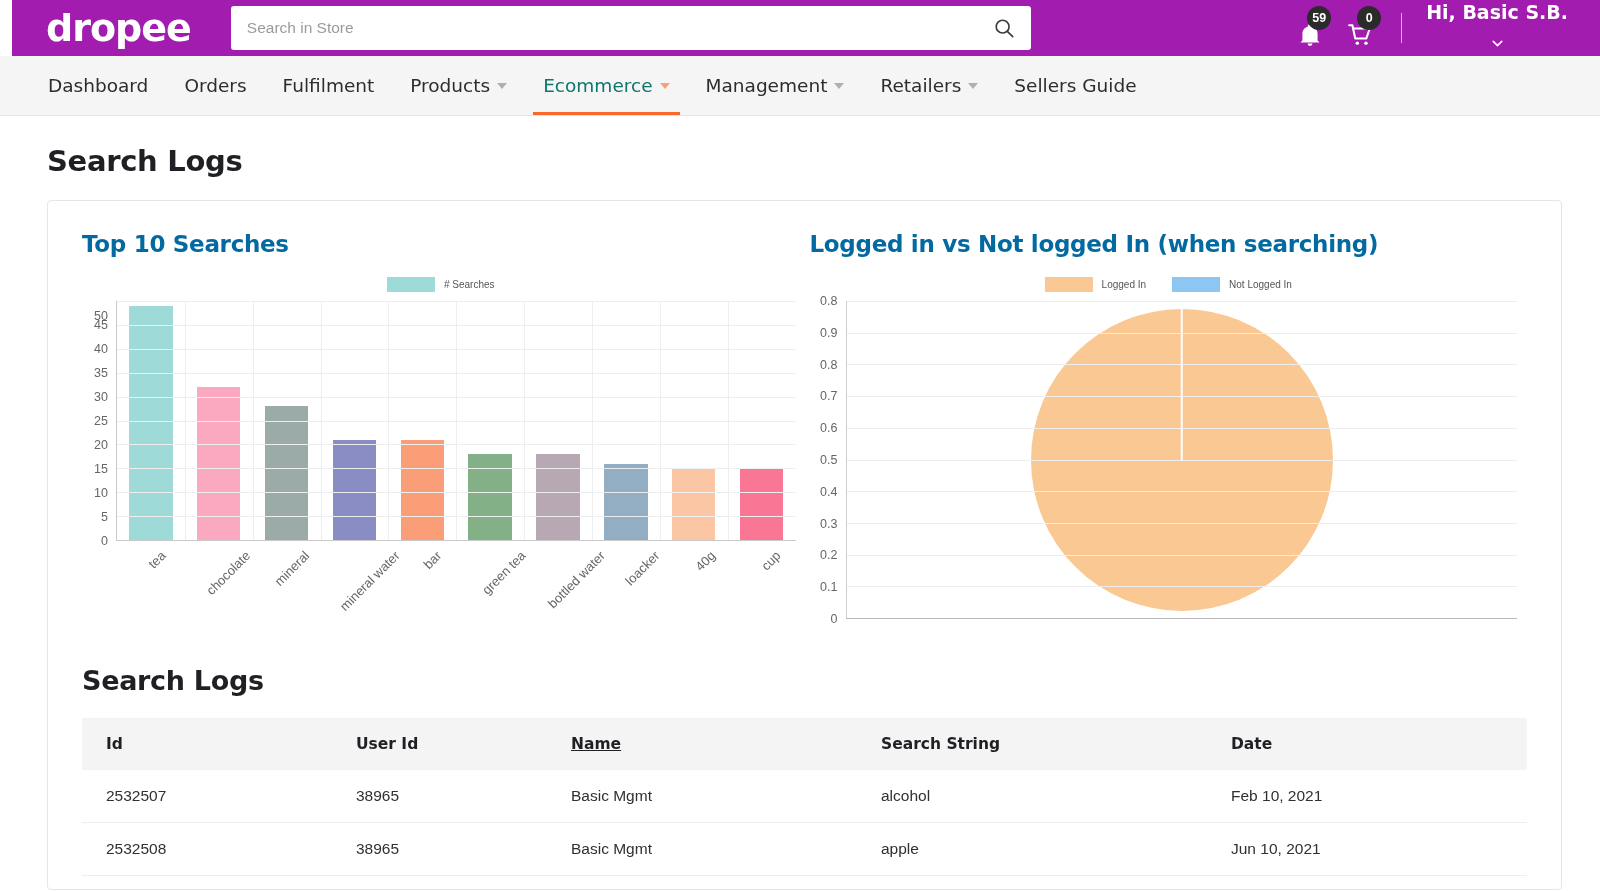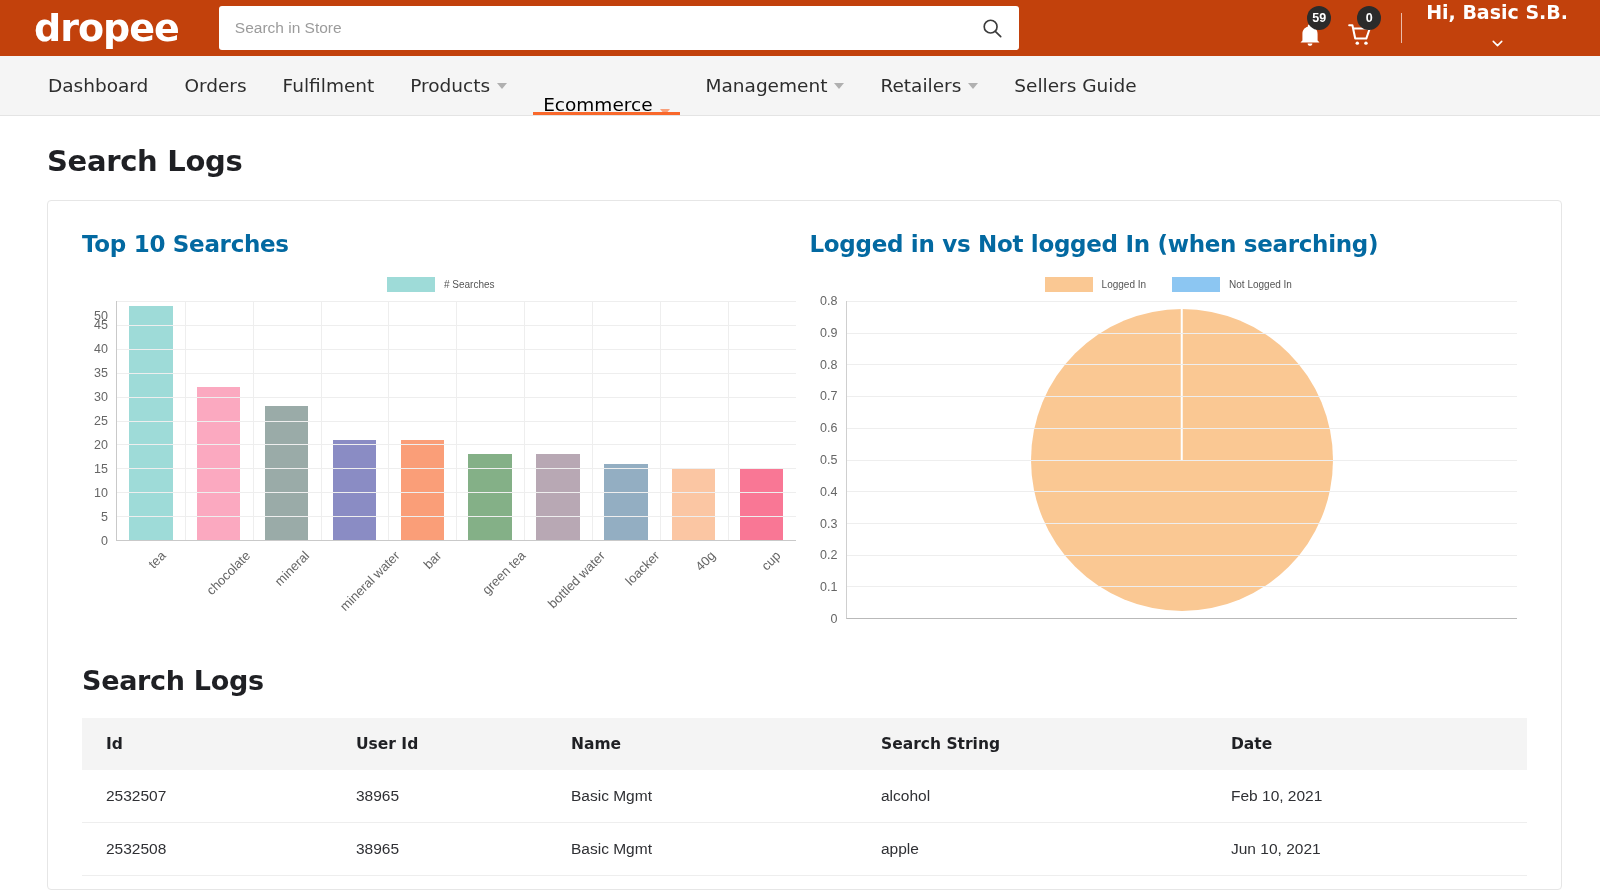--- a/index.html
+++ b/index.html
@@ -6,25 +6,26 @@
   html, body {
     width: 1600px; height: 891px;
     background: #ffffff;
     font-family: "Liberation Sans", sans-serif;
     overflow: hidden;
   }
 
   
   .topbar {
     height: 56px;
-    background: #c2410c;
+    background: #a21caf;
     display: flex;
     align-items: center;
     padding: 0 22px;
     position: relative;
+    margin-left: 12px;
   }
   .logo {
     color: #ffffff;
     font-size: 38px;
     font-weight: 700;
     letter-spacing: -1px;
     line-height: 1;
     margin-left: 12px;
     margin-right: 40px;
     font-family: "DejaVu Sans", sans-serif;
@@ -112,21 +113,21 @@
     display: flex;
     align-items: center;
     gap: 7px;
     padding: 0 18px;
     font-size: 18.5px;
     color: #2d2d2d;
     cursor: pointer;
     position: relative;
     font-family: "DejaVu Sans", sans-serif;
   }
-  .nav-item.active { color: #000000; align-items: flex-end; }
+  .nav-item.active { color: #0f766e; }
   .nav-item.active::after {
     content: "";
     position: absolute;
     left: 8px; right: 8px; bottom: 0;
     height: 3px;
     background: #F9682B;
   }
   .caret {
     width: 0; height: 0;
     border-left: 5px solid transparent;
@@ -290,21 +291,21 @@
   }
   td {
     font-size: 15.5px;
     color: #2f3034;
     padding: 17px 0 17px 24px;
     border-bottom: 1px solid #eeeeee;
     font-family: "Liberation Sans", sans-serif;
   }
   .col-id { width: 250px; }
   .col-userid { width: 215px; }
-  .col-name { width: 310px; }
+  .col-name { width: 310px; text-decoration: underline; }
   .col-search { width: 350px; }
 </style>
 </head>
 <body>
 
 <div class="topbar">
   <div class="logo">dropee</div>
 
   <div class="searchbox">
     <input type="text" placeholder="Search in Store" style="">

